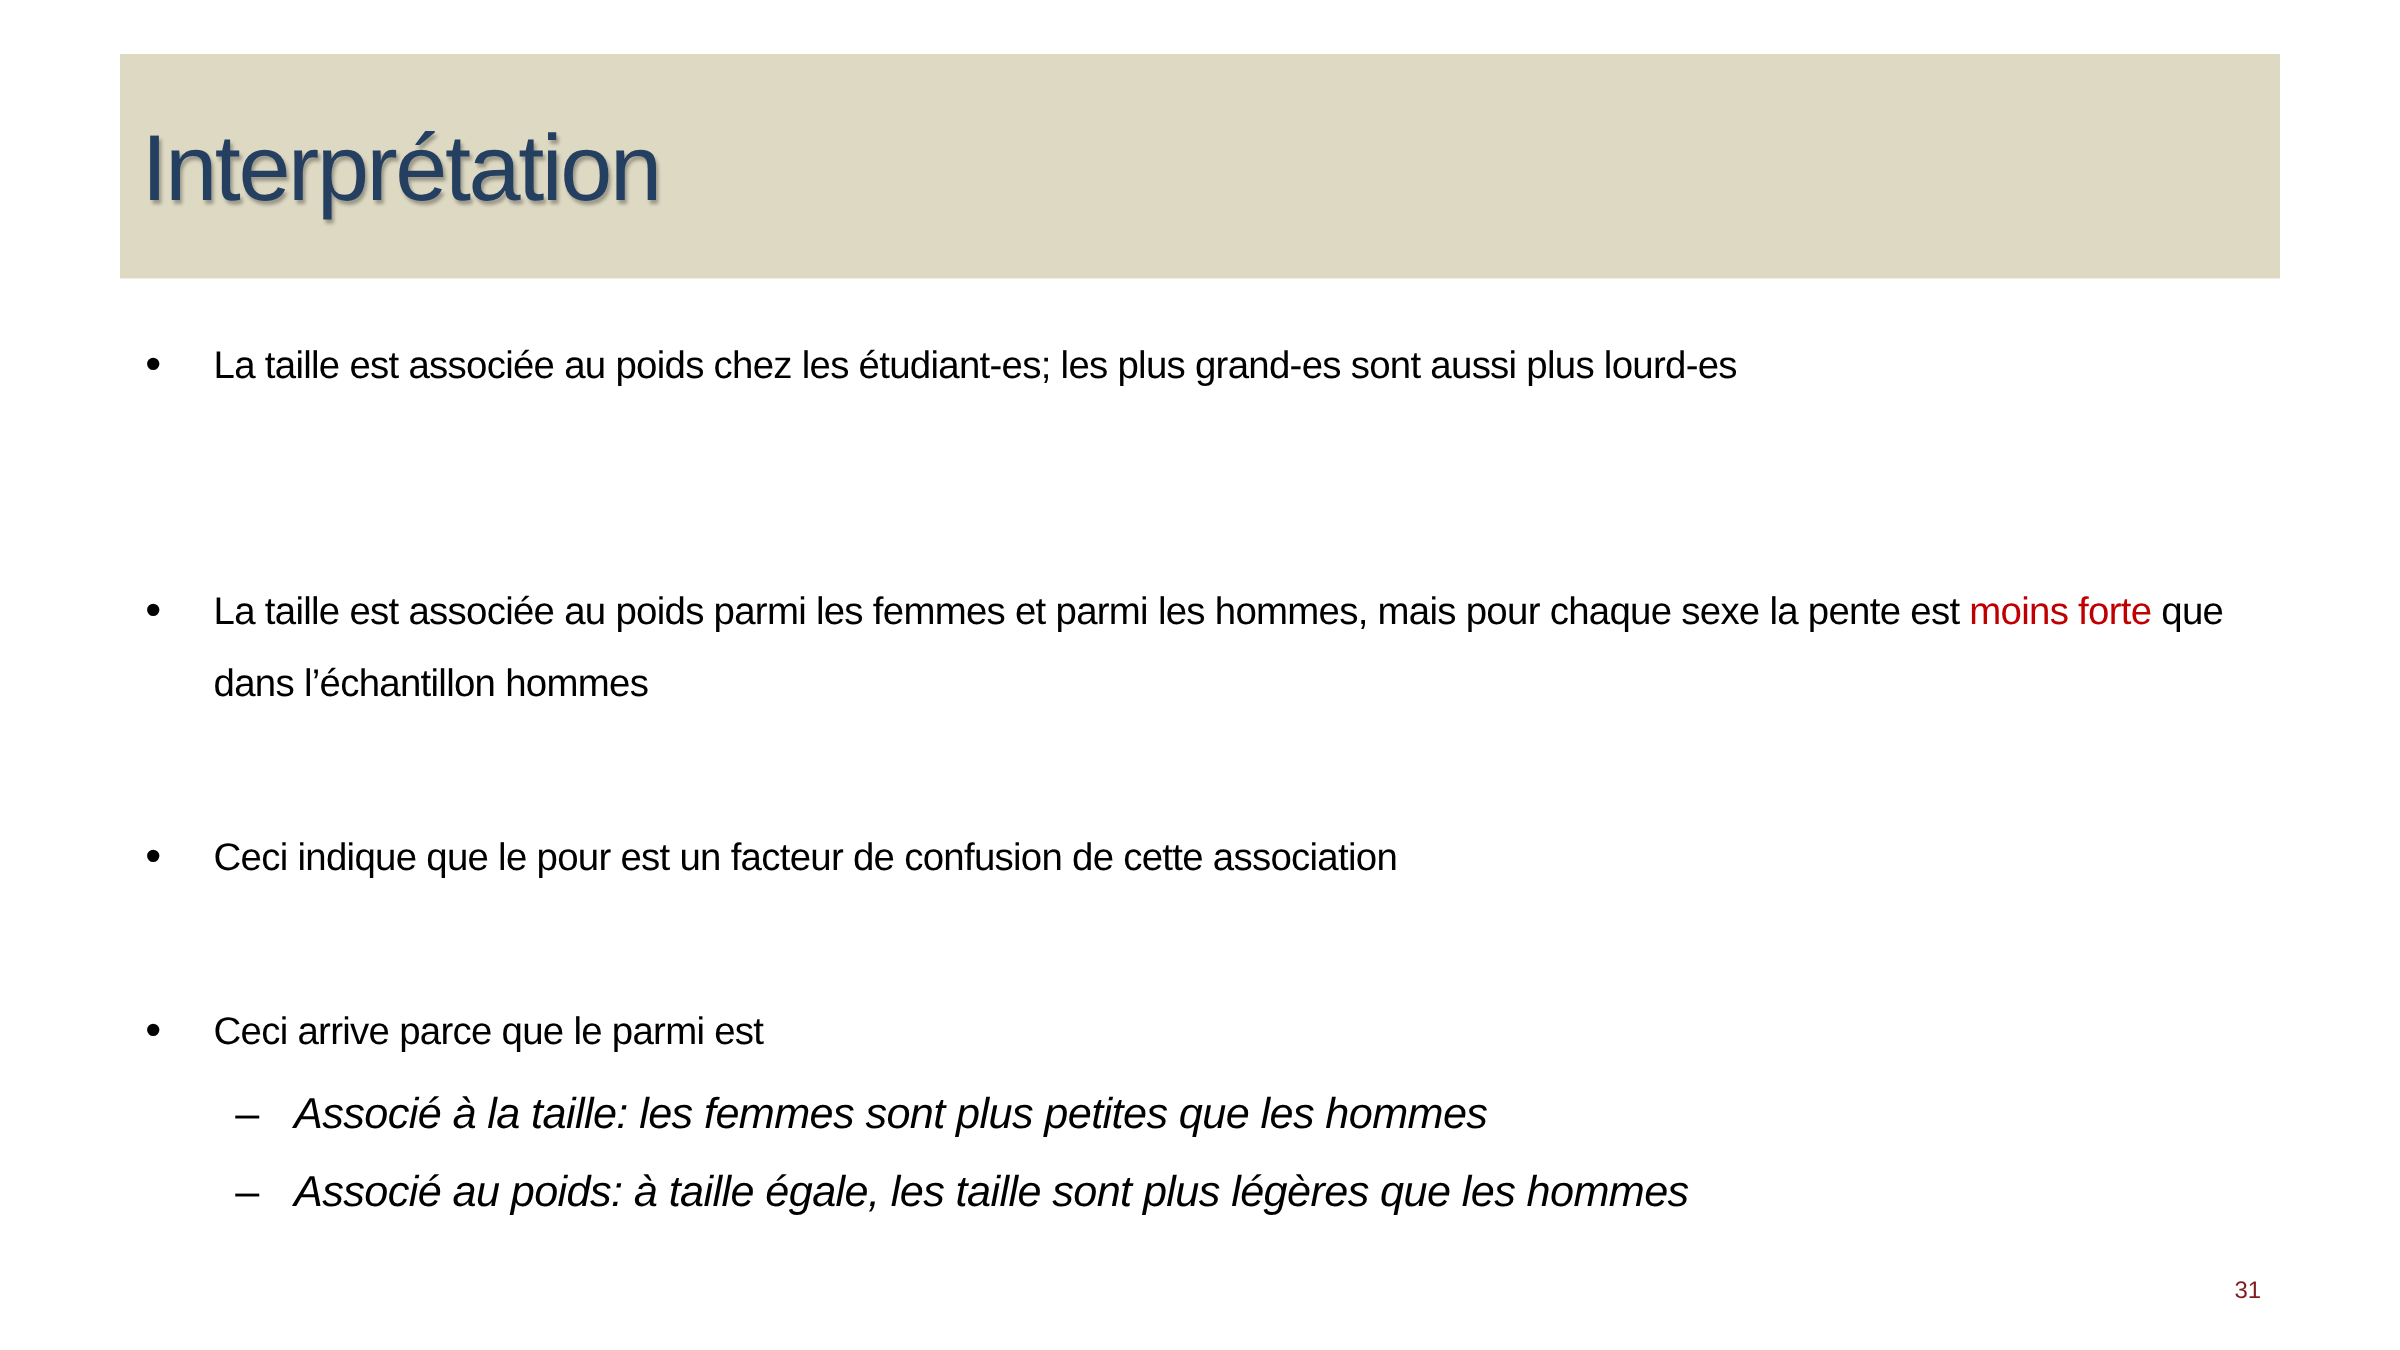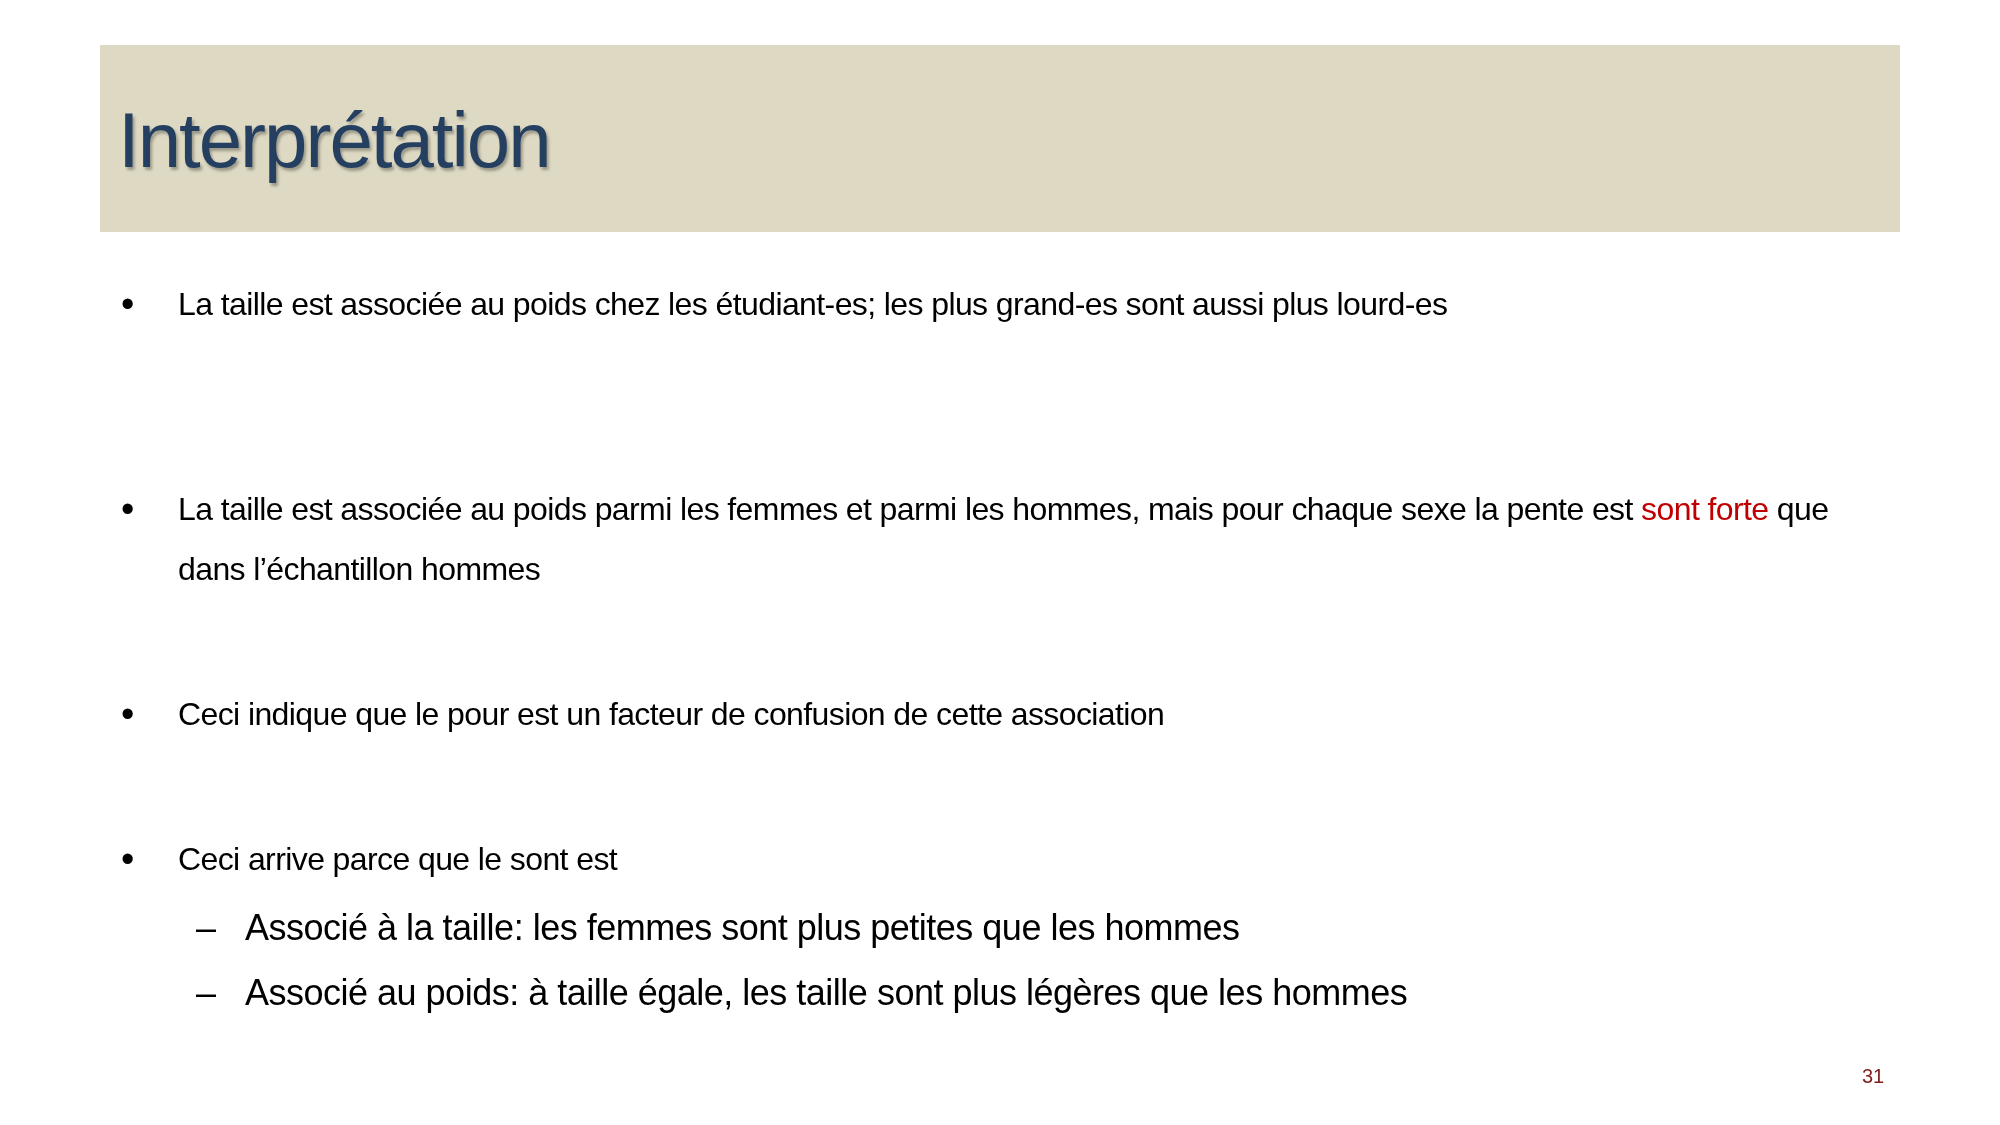--- a/index.html
+++ b/index.html
@@ -80,20 +80,21 @@
   }
   .sub-text {
     position: absolute;
     left: 245px;
     width: 1650px;
     font-size: 36px;
     line-height: 66px;
     letter-spacing: -0.5px;
     color: #000;
     white-space: nowrap;
+    font-style: italic;
   }
   .page-number {
     position: absolute;
     left: 1862px;
     top: 1064px;
     font-size: 20px;
     line-height: 24px;
     color: #7f1d1d;
   }
 </style>
@@ -107,31 +108,31 @@
 
   <div class="body">
 
     <div class="bullet" style="top:274px;">
       <span class="bullet-dot">•</span>
       <span class="bullet-text">La taille est associée au poids chez les étudiant-es; les plus grand-es sont aussi plus lourd-es</span>
     </div>
 
     <div class="bullet" style="top:479px;">
       <span class="bullet-dot">•</span>
-      <span class="bullet-text"><span>La taille est associée au poids parmi les femmes et parmi les hommes, mais pour chaque sexe la pente est </span><span class="hl">sont forte</span><span> que dans l’échantillon hommes</span></span>
+      <span class="bullet-text"><span>La taille est associée au poids parmi les femmes et parmi les hommes, mais pour chaque sexe la pente est </span><span class="hl">moins forte</span><span> que dans l’échantillon hommes</span></span>
     </div>
 
     <div class="bullet" style="top:684px;">
       <span class="bullet-dot">•</span>
       <span class="bullet-text">Ceci indique que le pour est un facteur de confusion de cette association</span>
     </div>
 
     <div class="bullet" style="top:829px;">
       <span class="bullet-dot">•</span>
-      <span class="bullet-text">Ceci arrive parce que le sont est</span>
+      <span class="bullet-text">Ceci arrive parce que le parmi est</span>
     </div>
 
     <div class="bullet" style="top:895px;">
       <span class="sub-dash">–</span>
       <span class="sub-text">Associé à la taille: les femmes sont plus petites que les hommes</span>
     </div>
 
     <div class="bullet" style="top:960px;">
       <span class="sub-dash">–</span>
       <span class="sub-text">Associé au poids: à taille égale, les taille sont plus légères que les hommes</span>

